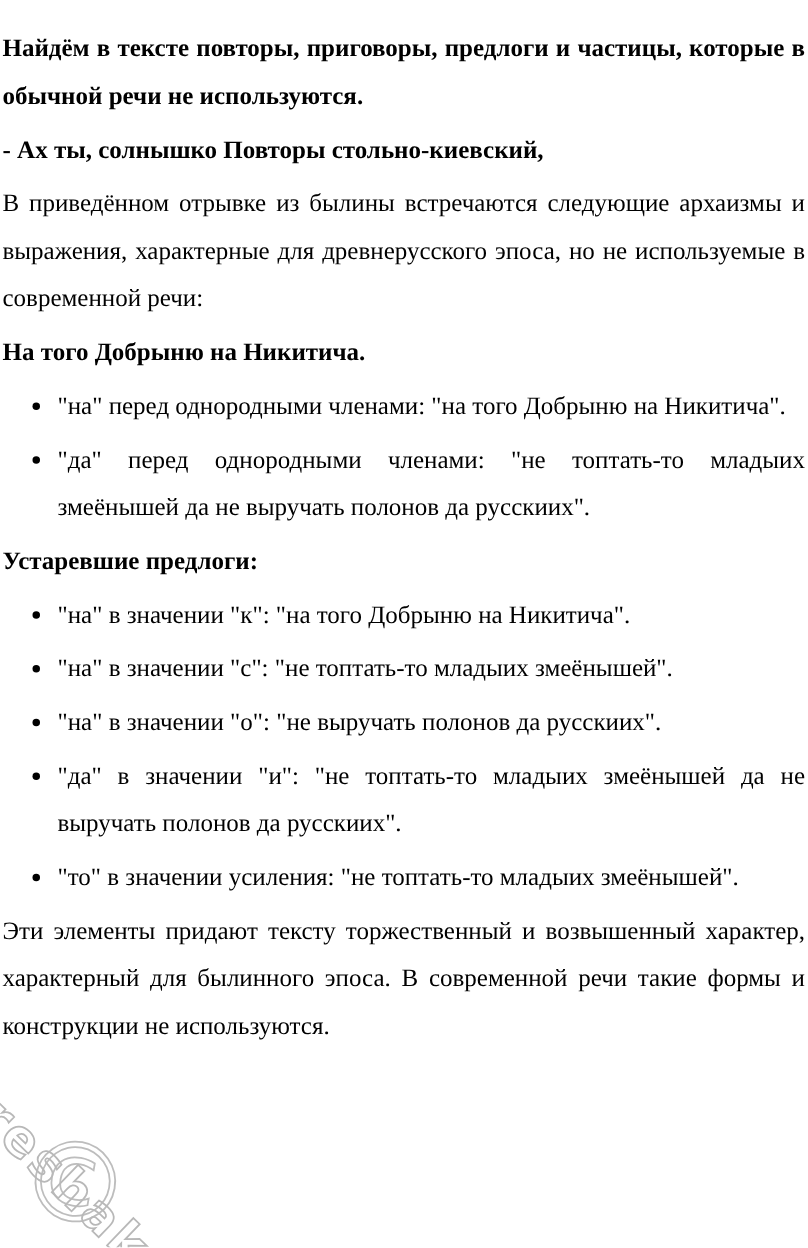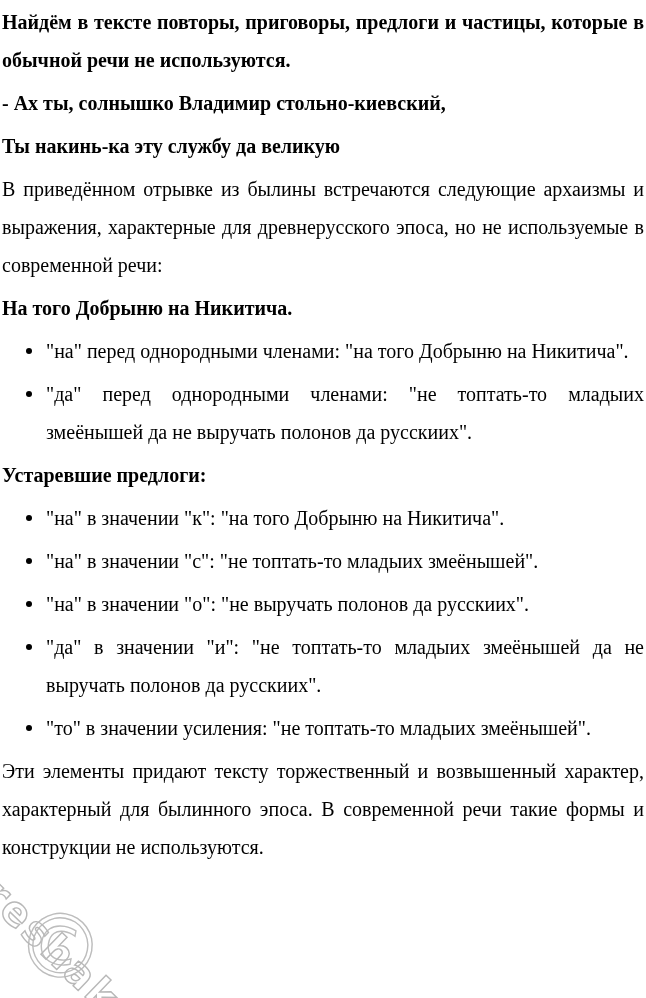--- a/index.html
+++ b/index.html
@@ -7,21 +7,21 @@
     position: relative;
     width: 646px;
     height: 998px;
     background: #ffffff;
     overflow: hidden;
     font-family: "Liberation Serif", serif;
     font-size: 20px;
     line-height: 38px;
     color: #000000;
   }
-  .content { position: relative; z-index: 1; padding: 3px 2px 0 2px; }
+  .content { position: relative; z-index: 1; padding: 20px 2px 0 2px; }
   .para { margin: 0 0 5px 0; }
   .bold { font-weight: bold; }
   .just { text-align: justify; }
   .heading { font-weight: bold; margin: 0 0 5px 0; }
   .bullet {
     position: relative;
     padding-left: 44px;
     margin: 0 0 5px 0;
     text-align: justify;
   }
@@ -68,22 +68,21 @@
 
   <div class="watermark">
     <span class="wm-symbol">©</span>
     <span class="wm-text">reshak.ru</span>
   </div>
 
   <div class="content">
 
     <p class="para bold just">Найдём в тексте повторы, приговоры, предлоги и частицы, которые в обычной речи не используются.</p>
 
-    <p class="para bold">- Ах ты, солнышко Владимир стольно-киевский,</p>
-    <p class="para bold">Ты накинь-ка эту службу да великую</p>
+    <p class="para bold">- Ах ты, солнышко Повторы стольно-киевский,</p>
     <p class="para just">В приведённом отрывке из былины встречаются следующие архаизмы и выражения, характерные для древнерусского эпоса, но не используемые в современной речи:</p>
 
     <p class="para bold">На того Добрыню на Никитича.</p>
 
 
     <div class="bullet">
       <span class="dot"></span>
       <span>"на" перед однородными членами: "на того Добрыню на Никитича".</span>
     </div>
     <div class="bullet">

